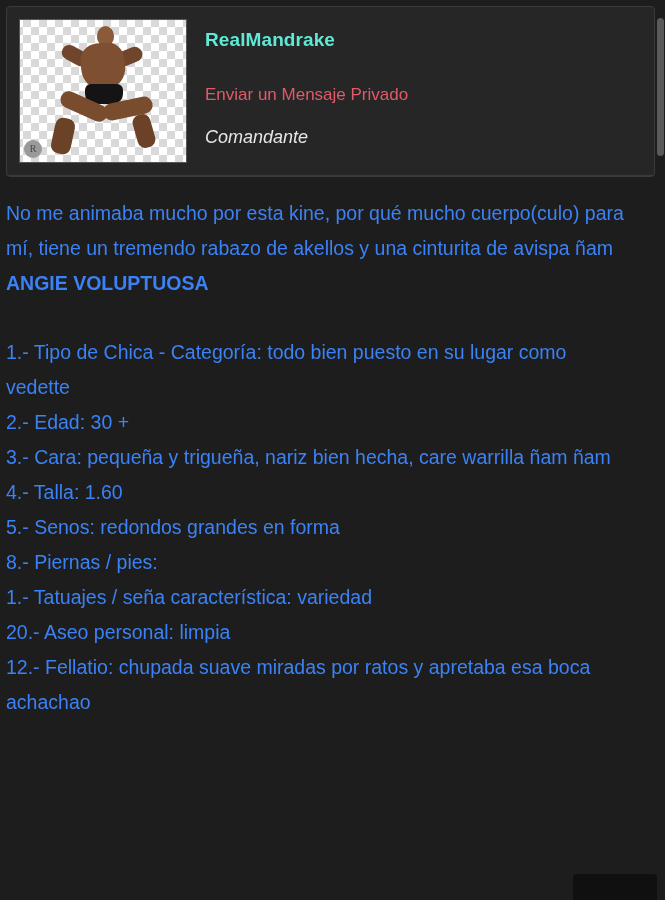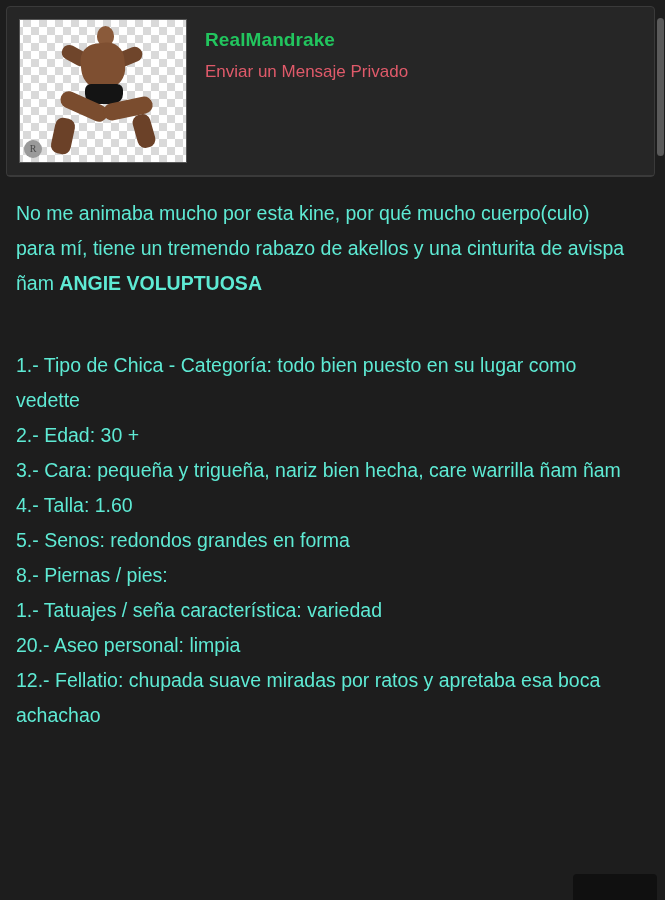--- a/index.html
+++ b/index.html
@@ -161,54 +161,54 @@
     text-align: center;
     font-family: "Liberation Serif", serif;
   }
   .header-meta {
     margin-left: 18px;
     padding-top: 10px;
   }
   .username {
     font-size: 19px;
     font-weight: bold;
-    color: #22c55e;
+    color: #5eead4;
     letter-spacing: 0.1px;
   }
   .pm-link {
     display: block;
-    margin-top: 11px;
+    margin-top: 34px;
     font-size: 17px;
     color: #e05a6a;
     text-decoration: none;
     font-weight: normal;
   }
   .rank {
     margin-top: 22px;
     font-size: 18px;
     font-style: italic;
     color: #e6e6e6;
   }
   .post-body {
     position: absolute;
-    left: 16px;
+    left: 6px;
     right: 32px;
     top: 196px;
     font-size: 19.5px;
     line-height: 35px;
-    color: #5eead4;
+    color: #3b82f6;
   }
   .intro {
     margin: 0;
   }
   .intro b {
     font-weight: bold;
   }
   .list {
-    margin: 47px 0 0 0;
+    margin: 34px 0 0 0;
   }
   .list-line {
     white-space: normal;
   }
   .scrollbar-track {
     position: absolute;
     right: 0;
     top: 0;
     width: 10px;
     height: 900px;
@@ -252,20 +252,21 @@
           <div class="fig-leg-r"></div>
           <div class="fig-calf-l"></div>
           <div class="fig-calf-r"></div>
         </div>
         <div class="avatar-badge">R</div>
       </div>
 
       <div class="header-meta">
         <div class="username">RealMandrake</div>
         <a class="pm-link" href="#">Enviar un Mensaje Privado</a>
+        <div class="rank">Comandante</div>
       </div>
 
     </div>
   </div>
 
   <div class="post-body">
     <p class="intro"><span>No me animaba mucho por esta kine, por qué mucho cuerpo(culo) para mí, tiene un tremendo rabazo de akellos y una cinturita de avispa ñam </span><b>ANGIE VOLUPTUOSA</b></p>
     <div class="list">
       <div class="list-line">1.- Tipo de Chica - Categoría: todo bien puesto en su lugar como vedette</div>
       <div class="list-line">2.- Edad: 30 +</div>

